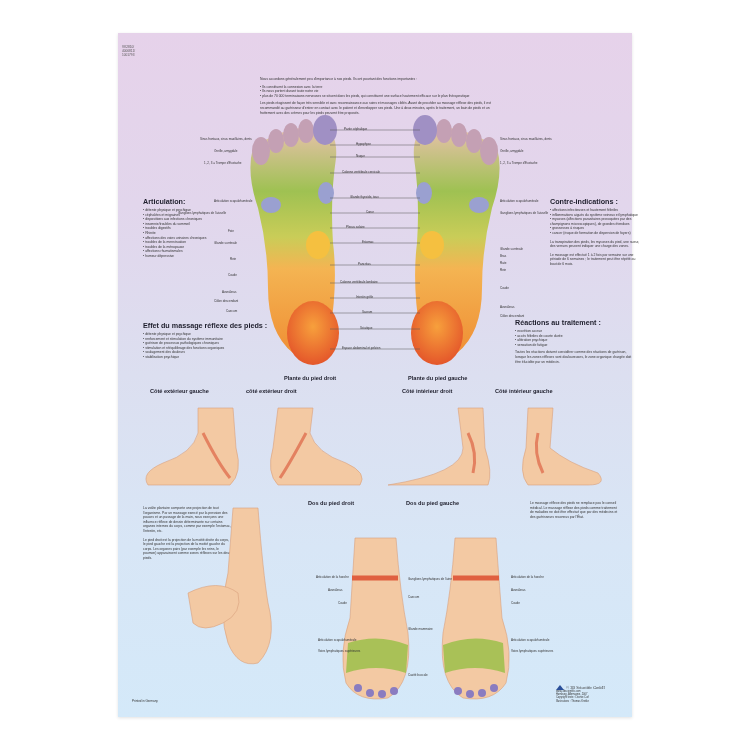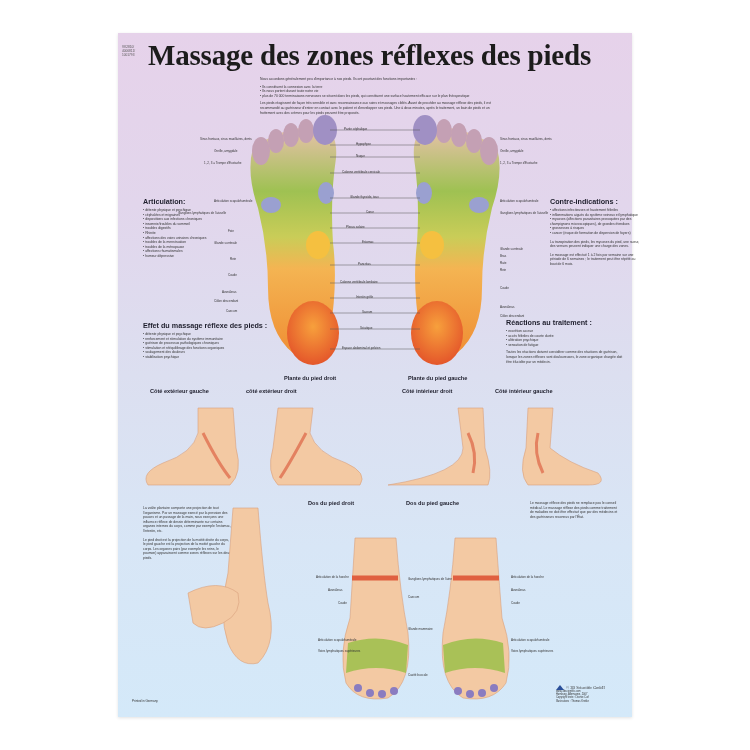--- a/index.html
+++ b/index.html
@@ -18,21 +18,20 @@
   ul.tl li:before{content:"• ";}
   .lbl{font-size:3px;color:#333;white-space:nowrap;}
   svg{position:absolute;overflow:visible;}
 </style>
 </head>
 <body>
 
 <div class="poster">
 
   <div class="abs code">VK2810/ 4006811/ 1001793</div>
-  <div class="abs title">Massage des zones réflexes des pieds</div>
 
   <div class="abs" style="left:142px;top:44px;width:240px;">
     <div class="tiny">Nous accordons généralement peu d'importance à nos pieds. Ils ont pourtant des fonctions importantes :</div>
     <ul class="tl" style="margin-top:3px;">
       <li>Ils constituent la connexion avec la terre</li>
       <li>Ils nous portent durant toute notre vie</li>
       <li>plus de 70 000 terminaisons nerveuses se situent dans les pieds, qui constituent une surface hautement efficace sur le plan thérapeutique</li>
     </ul>
     <div class="tiny" style="margin-top:3px;">Les pieds réagissent de façon très sensible et avec reconnaissance aux soins et massages ciblés. Avant de procéder au massage réflexe des pieds, il est recommandé au guérisseur d'entrer en contact avec le patient et d'envelopper ses pieds. Une à deux minutes, après le traitement, un bain de pieds et un frottement avec des crèmes pour les pieds peuvent être proposés.</div>
   </div>
@@ -72,21 +71,21 @@
       <li>affections infectieuses et hautement fébriles</li>
       <li>inflammations aiguës du système veineux et lymphatique</li>
       <li>mycoses (affections parasitaires provoquées par des champignons microscopiques), de grandes étendues</li>
       <li>grossesses à risques</li>
       <li>cancer (risque de formation de dispersion de foyers)</li>
     </ul>
     <div class="tiny" style="margin-top:4px;">La transpiration des pieds, les mycoses du pied, une sueur, des verrues peuvent indiquer une charge des zones.</div>
     <div class="tiny" style="margin-top:4px;">Le massage est effectué 1 à 2 fois par semaine sur une période de 6 semaines ; le traitement peut être répété au bout de 6 mois.</div>
   </div>
 
-  <div class="abs" style="left:388px;top:285px;width:120px;">
+  <div class="abs" style="left:397px;top:285px;width:120px;">
     <div class="h2">Réactions au traitement :</div>
     <ul class="tl" style="margin-top:2px;">
       <li>excrétion accrue</li>
       <li>accès fébriles de courte durée</li>
       <li>altération psychique</li>
       <li>sensation de fatigue</li>
     </ul>
     <div class="tiny" style="margin-top:3px;">Toutes les réactions doivent considérer comme des réactions de guérison, lorsque les zones réflexes sont douloureuses, le zone organique chargée doit être élucidée par un médecin.</div>
   </div>
 

